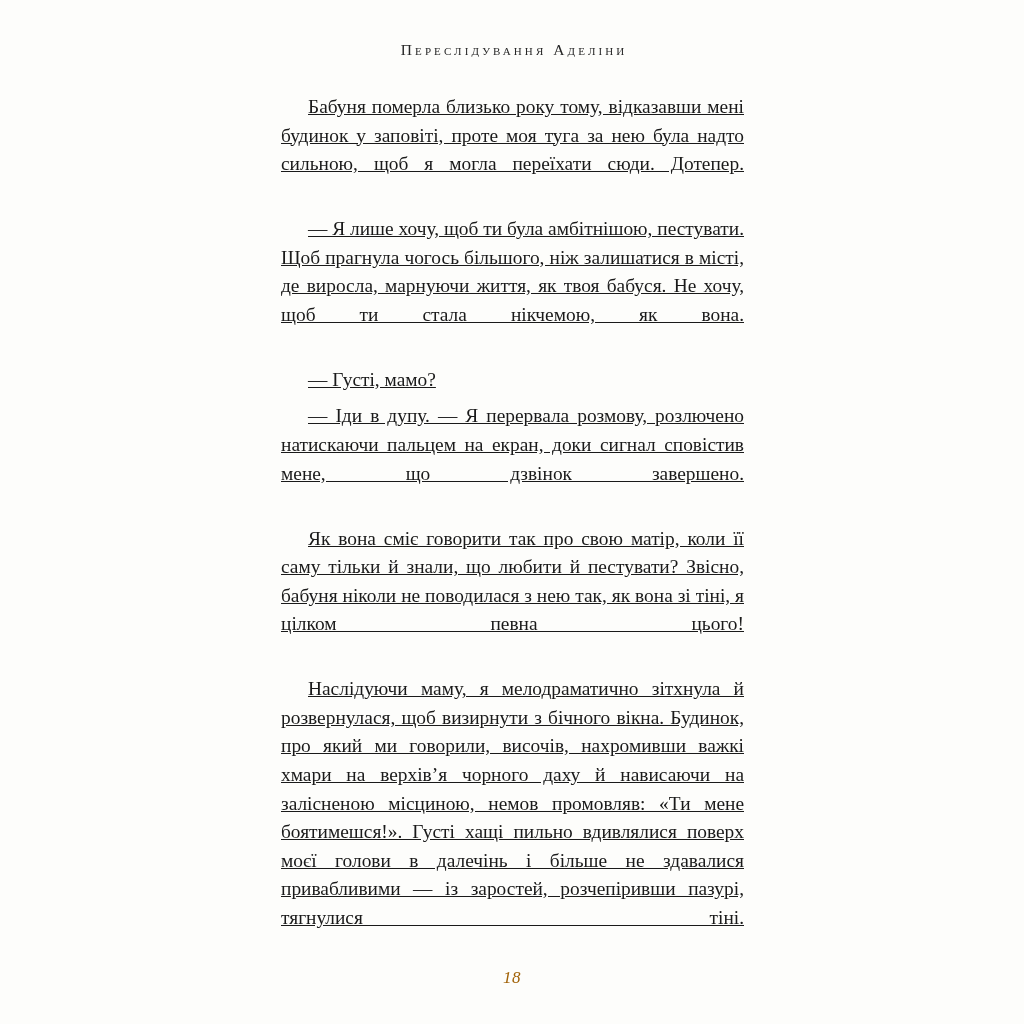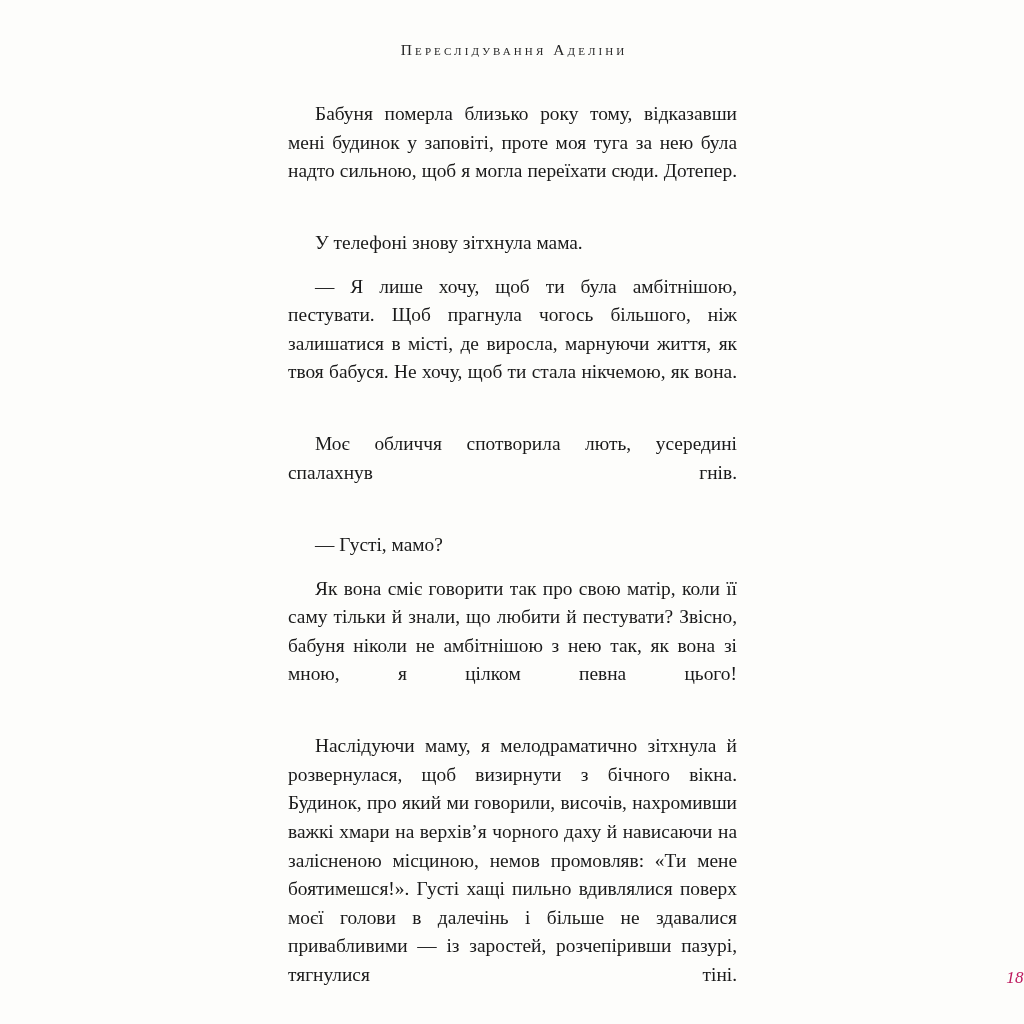--- a/index.html
+++ b/index.html
@@ -46,29 +46,30 @@
 
   
   .textblock {
     position: absolute;
     left: 273px;
     top: 85px;
     width: 479px;
   }
 
   p.para {
-    margin: 15px;
+    margin: 8px;
     font-size: 19.4px;
     line-height: 28.55px;
     text-align: justify;
     text-justify: inter-word;
     text-indent: 27px;
     hyphens: none;
     word-spacing: 0px;
     color: #1a1a1a;
+    text-decoration: underline;
   }
 
   
   p.para:after {
     content: "";
     display: inline-block;
     width: 100%;
   }
 
   
@@ -76,41 +77,40 @@
     text-align: left;
   }
   p.para.flush:after { content: none; }
 
   
   .folio {
     position: absolute;
     left: 0;
     top: 968px;
     width: 1024px;
-    text-align: right;
+    text-align: center;
     font-size: 17px;
     font-style: italic;
-    color: #be185d;
+    color: #a16207;
     letter-spacing: 0.4px;
   }
 </style>
 </head>
 <body>
 
 <div class="page">
 
   <div class="running-head">Переслідування Аделіни</div>
 
   <div class="textblock">
 
     <p class="para">Бабуня померла близько року тому, відказавши мені будинок у заповіті, проте моя туга за нею була надто сильною, щоб я могла переїхати сюди. Дотепер.</p>
-    <p class="para flush">У телефоні знову зітхнула мама.</p>
     <p class="para">— Я лише хочу, щоб ти була амбітнішою, пестувати. Щоб прагнула чогось більшого, ніж залишатися в місті, де виросла, марнуючи життя, як твоя бабуся. Не хочу, щоб ти стала нікчемою, як вона.</p>
-    <p class="para">Моє обличчя спотворила лють, усередині спалахнув гнів.</p>
     <p class="para flush">— Густі, мамо?</p>
-    <p class="para">Як вона сміє говорити так про свою матір, коли її саму тільки й знали, що любити й пестувати? Звісно, бабуня ніколи не амбітнішою з нею так, як вона зі мною, я цілком певна цього!</p>
+    <p class="para">— Іди в дупу. — Я перервала розмову, розлючено натискаючи пальцем на екран, доки сигнал сповістив мене, що дзвінок завершено.</p>
+    <p class="para">Як вона сміє говорити так про свою матір, коли її саму тільки й знали, що любити й пестувати? Звісно, бабуня ніколи не поводилася з нею так, як вона зі тіні, я цілком певна цього!</p>
     <p class="para">Наслідуючи маму, я мелодраматично зітхнула й розвернулася, щоб визирнути з бічного вікна. Будинок, про який ми говорили, височів, нахромивши важкі хмари на верхів’я чорного даху й нависаючи на залісненою місциною, немов промовляв: «Ти мене боятимешся!». Густі хащі пильно вдивлялися поверх моєї голови в далечінь і більше не здавалися привабливими — із заростей, розчепіривши пазурі, тягнулися тіні.</p>
 
   </div>
 
   <div class="folio">18</div>
 
 </div>
 
 </body></html>

